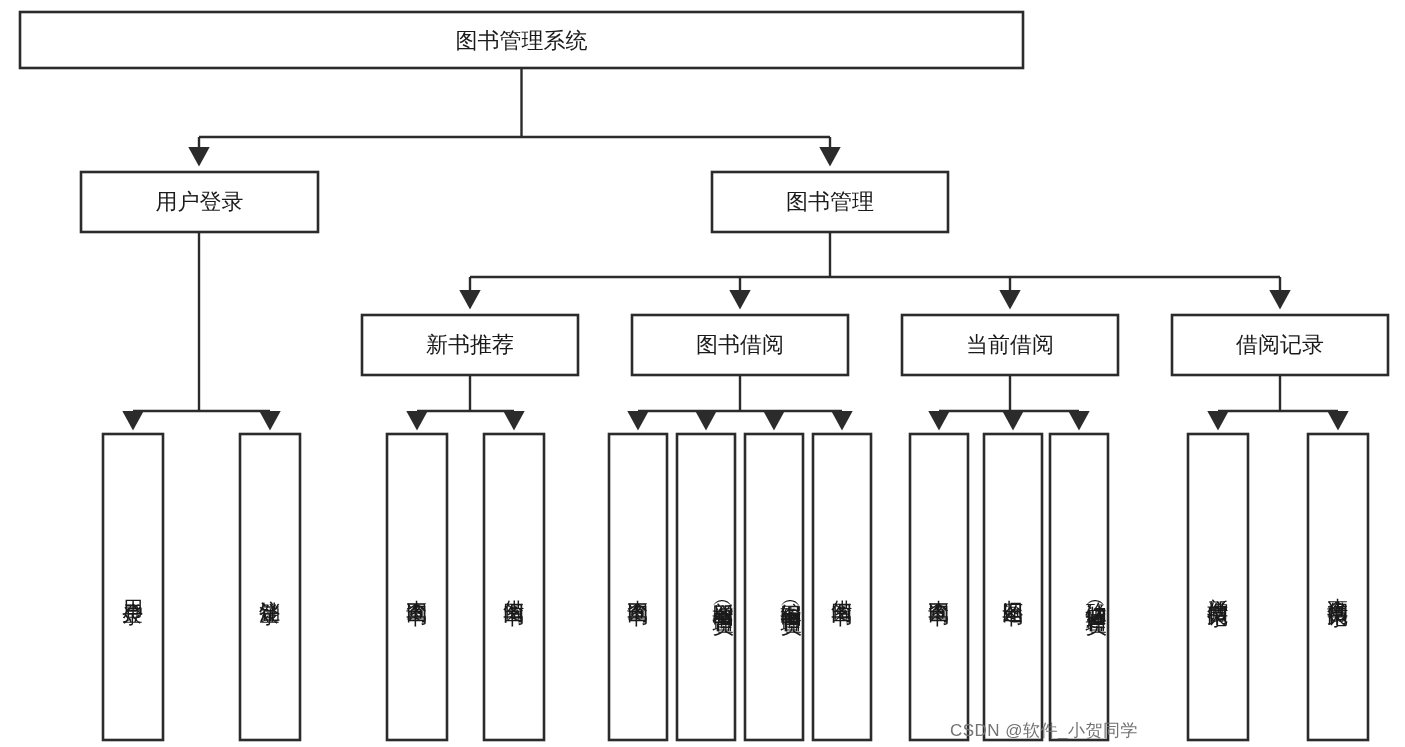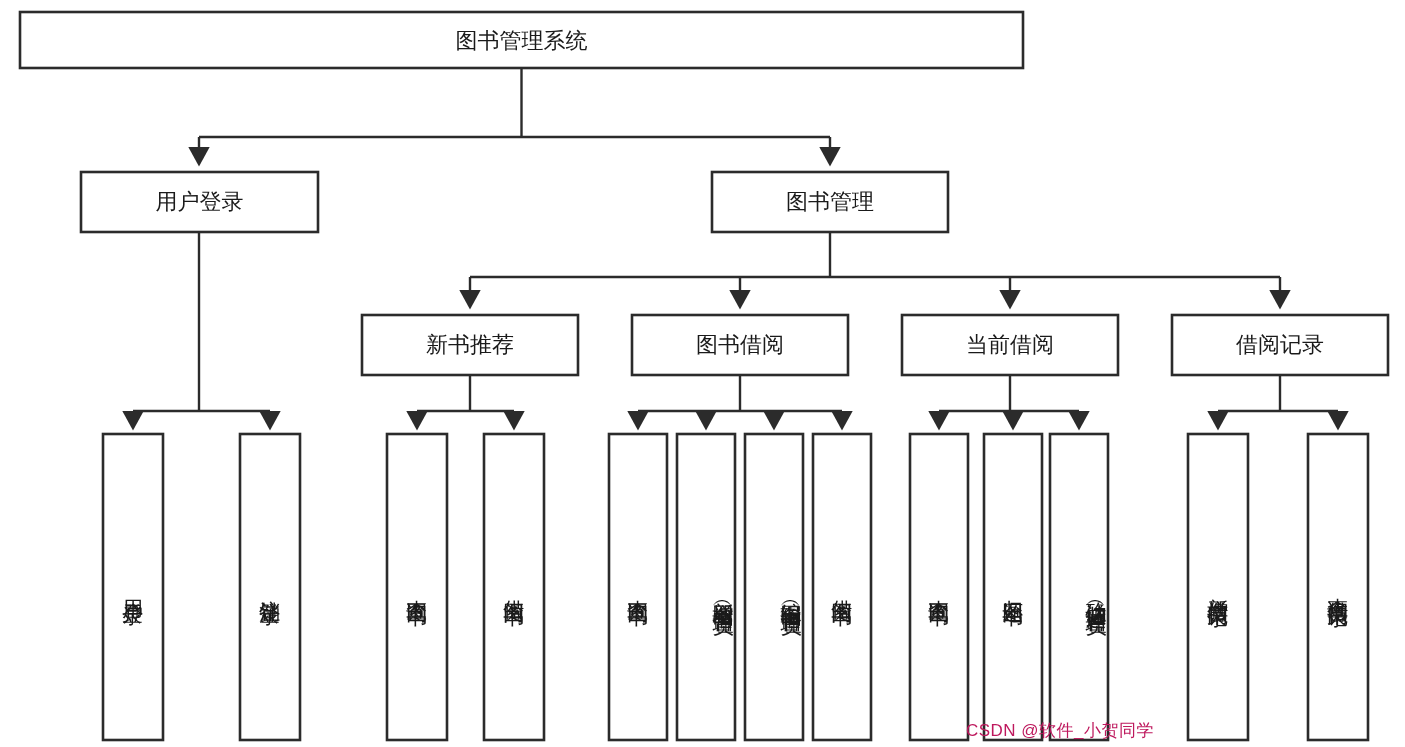--- a/index.html
+++ b/index.html
@@ -60,25 +60,25 @@
     color: #1a1a1a;
     letter-spacing: 2px;
     white-space: nowrap;
     display: flex;
     align-items: center;
     justify-content: center;
     pointer-events: none;
   }
   .watermark {
     position: absolute;
-    right: 8px;
+    right: 24px;
     bottom: 5px;
     font-family: "Liberation Sans", "DejaVu Sans", sans-serif;
     font-size: 17px;
-    color: #be185d;
+    color: #737373;
     letter-spacing: 0.5px;
     white-space: nowrap;
     text-align: right;
   }
 </style>
 </head>
 <body>
 
 <div id="diagram-root">
 

